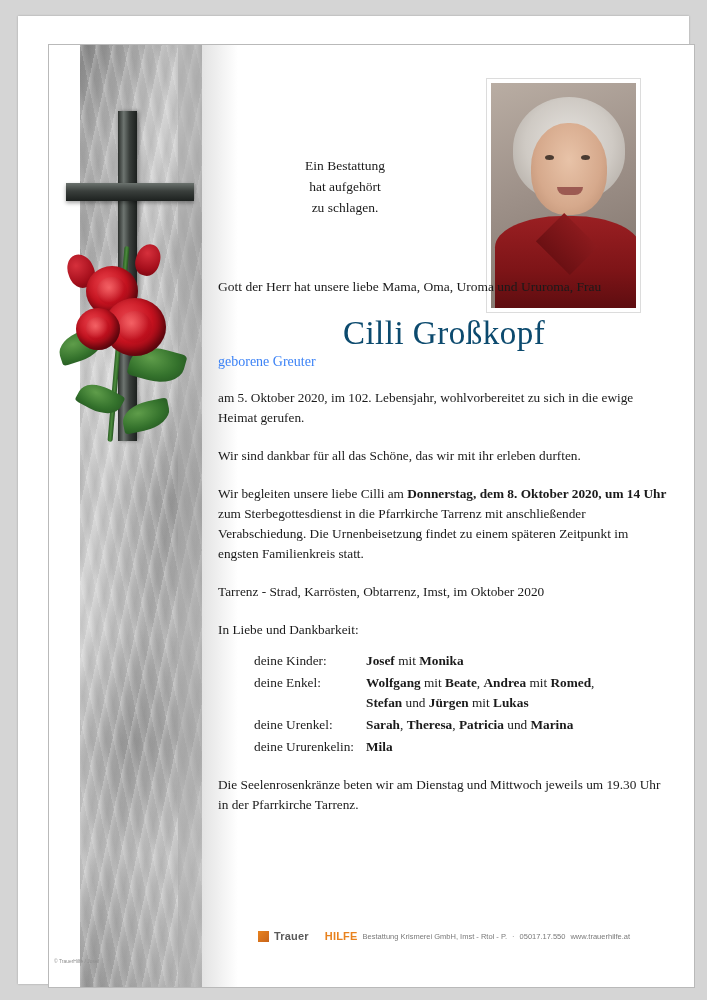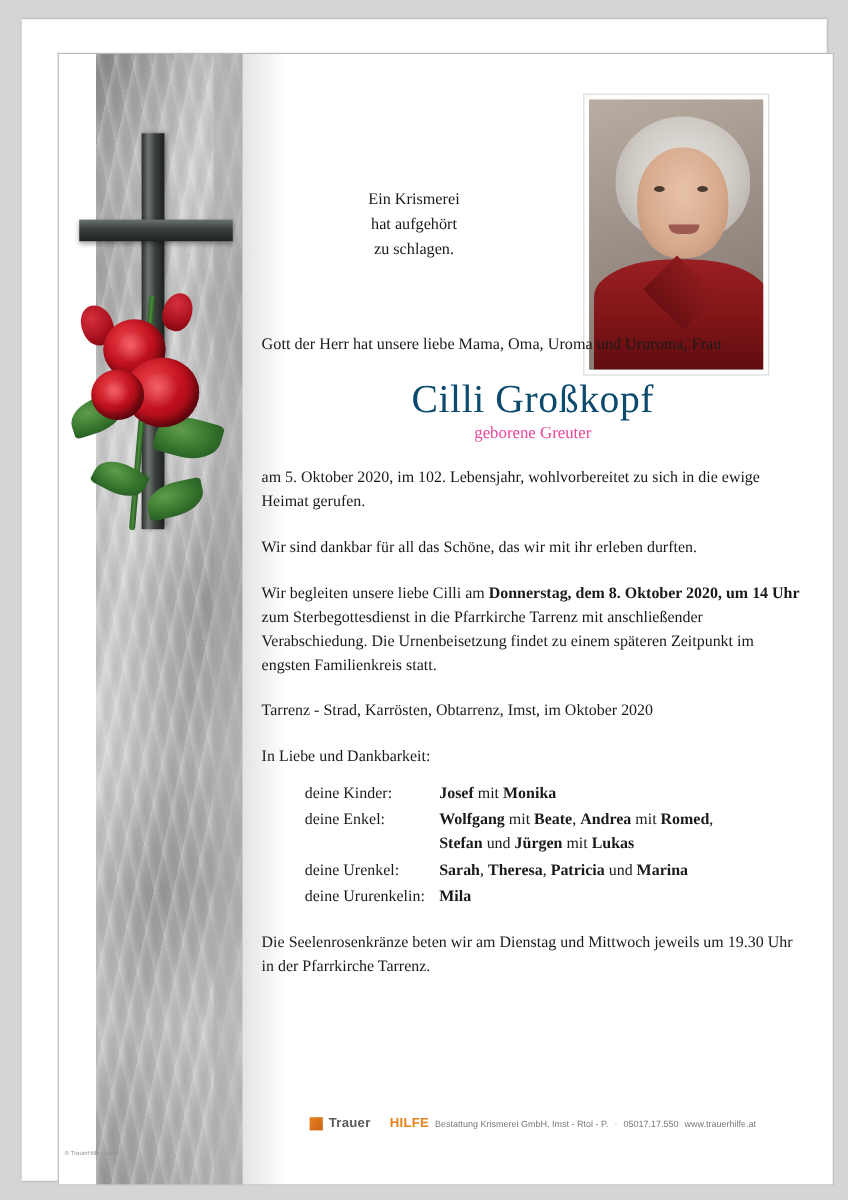--- a/index.html
+++ b/index.html
@@ -170,24 +170,24 @@
   .name {
     text-align: center;
     font-size: 33px;
     letter-spacing: 0.5px;
     margin-top: 18px;
     font-family: "Liberation Serif", serif;
     font-weight: 400;
     color: #0c4a6e;
   }
   .maiden {
-    text-align: center;
+    text-align: left;
     font-size: 14px;
     margin-top: 2px;
-    color: #ec4899;
+    color: #3b82f6;
   }
   p.body {
     font-size: 13.3px;
     line-height: 1.5;
     margin: 18px 0 0 0;
     text-align: left;
   }
   b { font-weight: 700; }
   .place { margin-top: 22px; }
   .dank { margin-top: 32px; }
@@ -272,21 +272,21 @@
         <div class="p-eye l"></div>
         <div class="p-eye r"></div>
         <div class="p-mouth"></div>
         <div class="p-collar"></div>
       </div>
     </div>
 
     <div class="content">
 
       <div class="verse">
-        <div>Ein Krismerei</div>
+        <div>Ein Bestattung</div>
         <div>hat aufgehört</div>
         <div>zu schlagen.</div>
       </div>
 
       <div class="intro">Gott der Herr hat unsere liebe Mama, Oma, Uroma und Ururoma, Frau</div>
 
       <div class="name">Cilli Großkopf</div>
       <div class="maiden">geborene Greuter</div>
 
       <p class="body">am 5. Oktober 2020, im 102. Lebensjahr, wohlvorbereitet zu sich in die ewige Heimat gerufen.</p>

